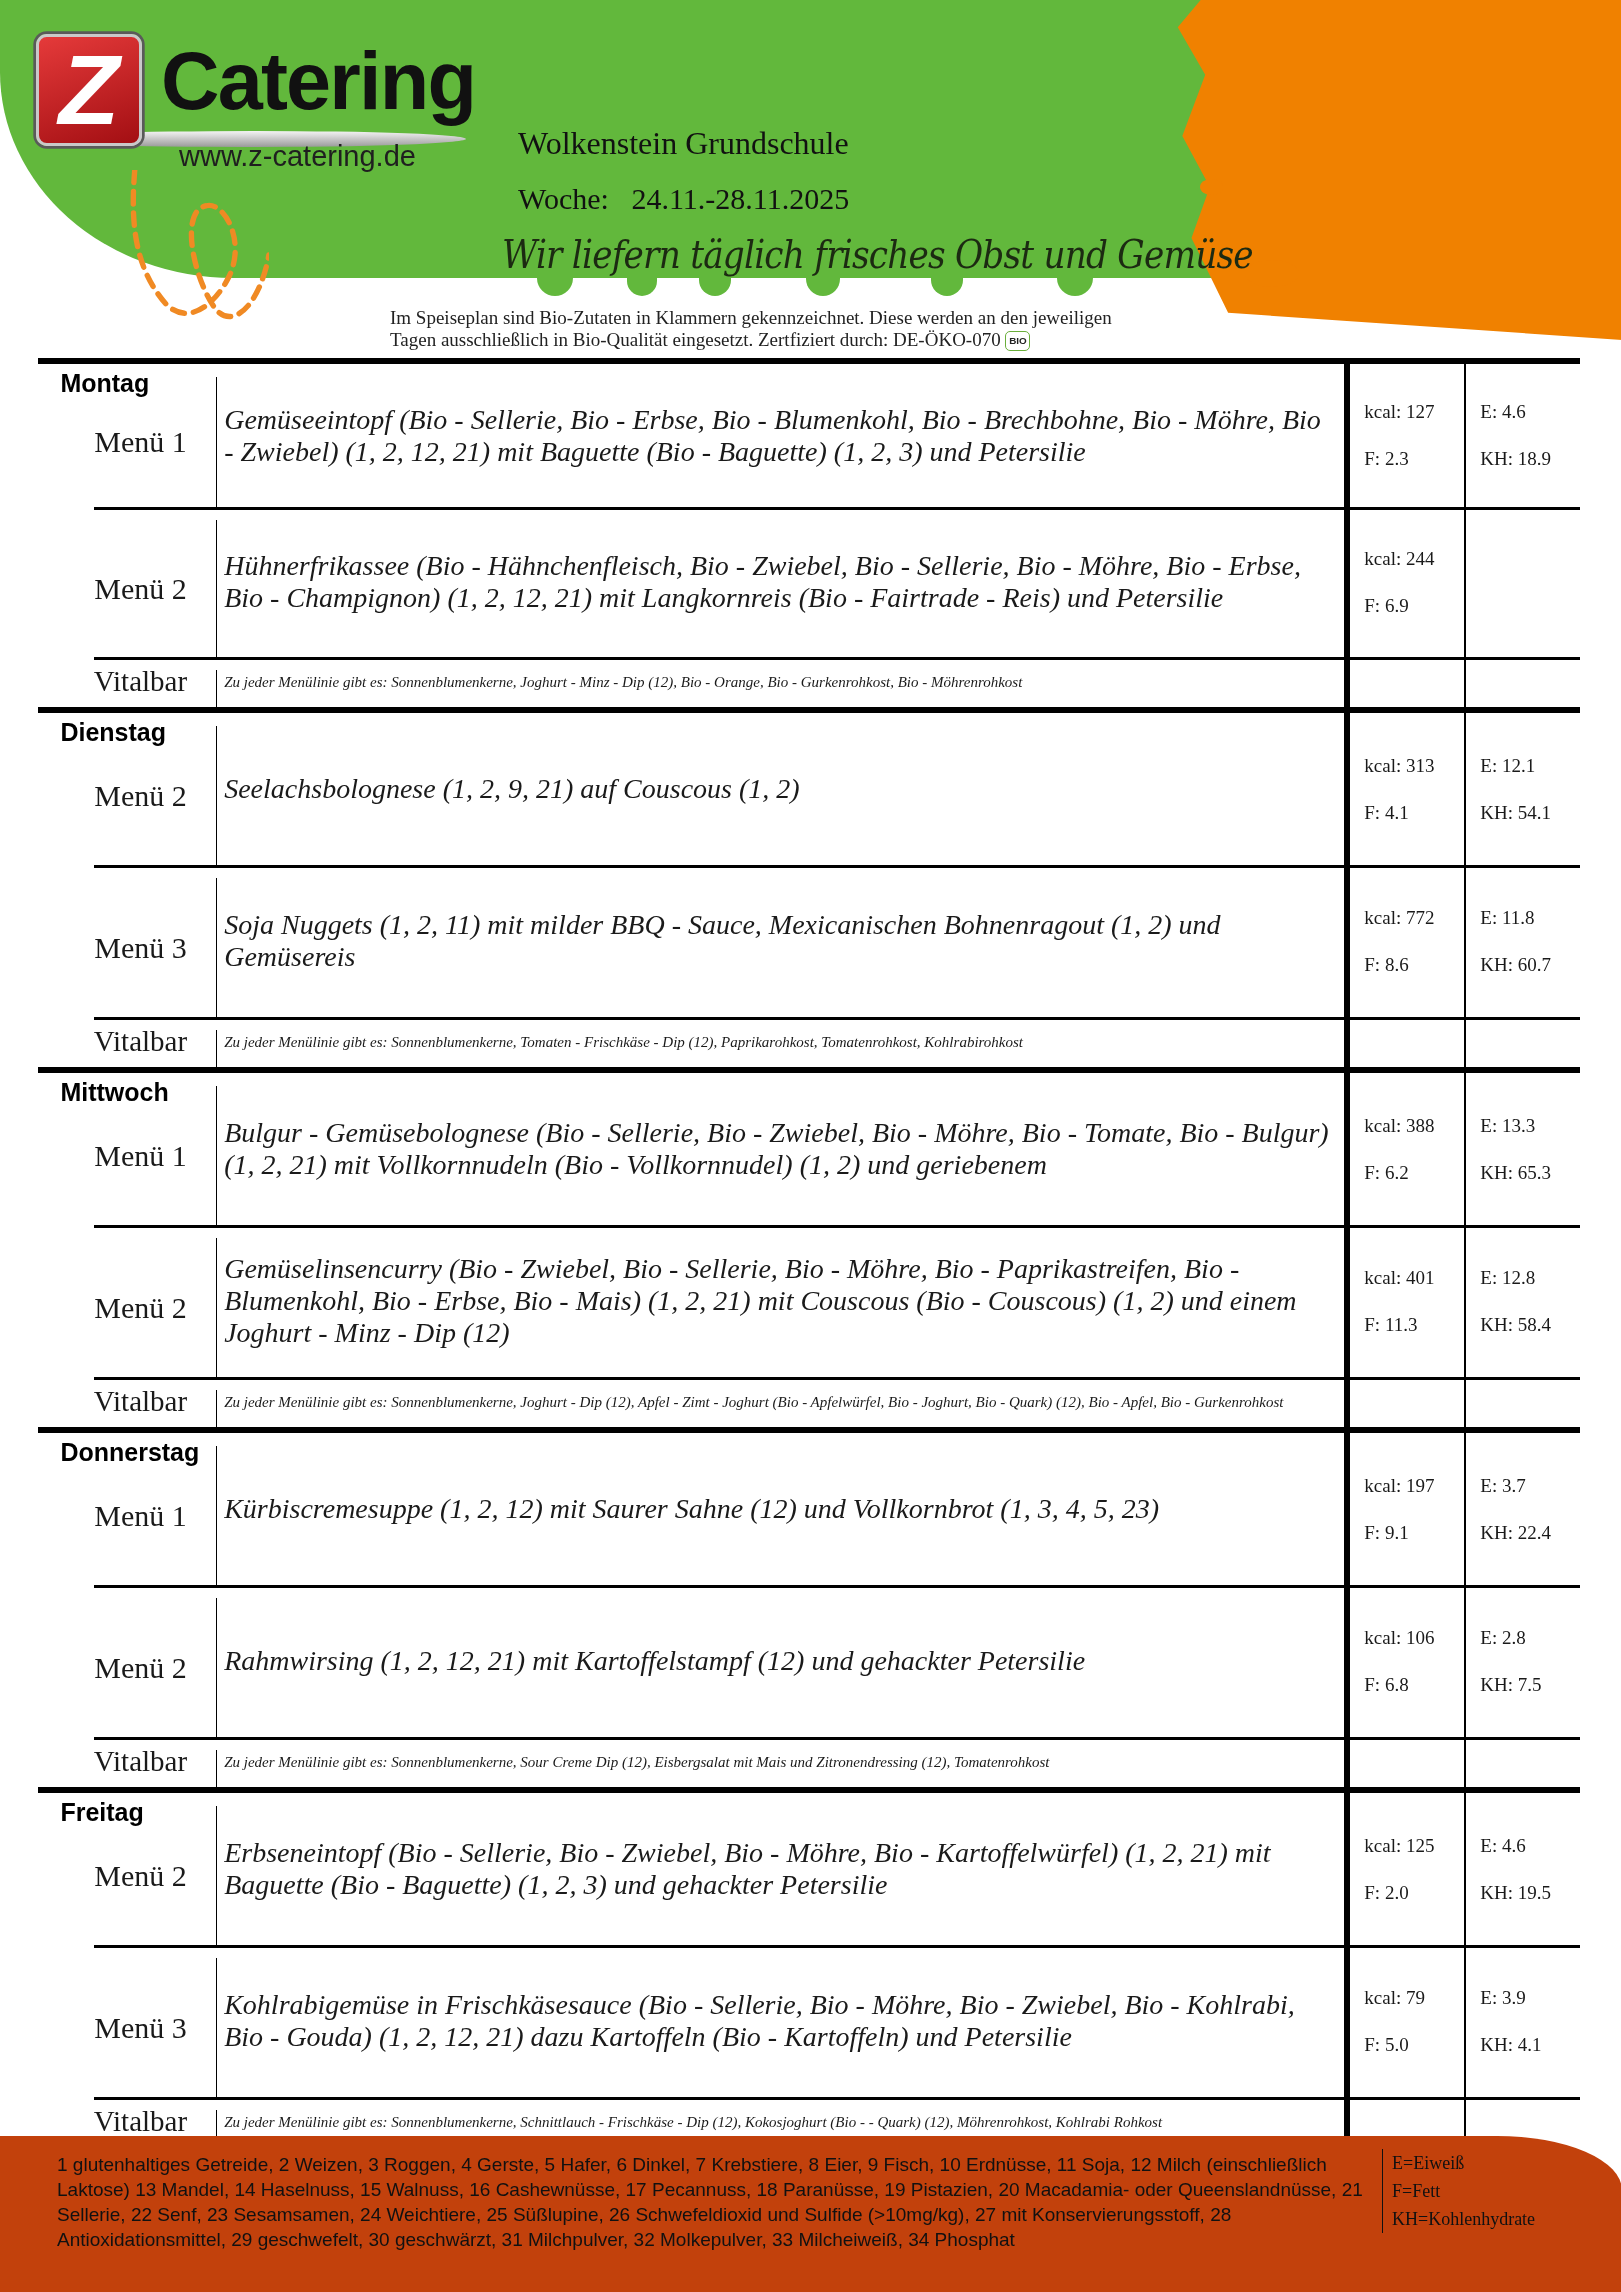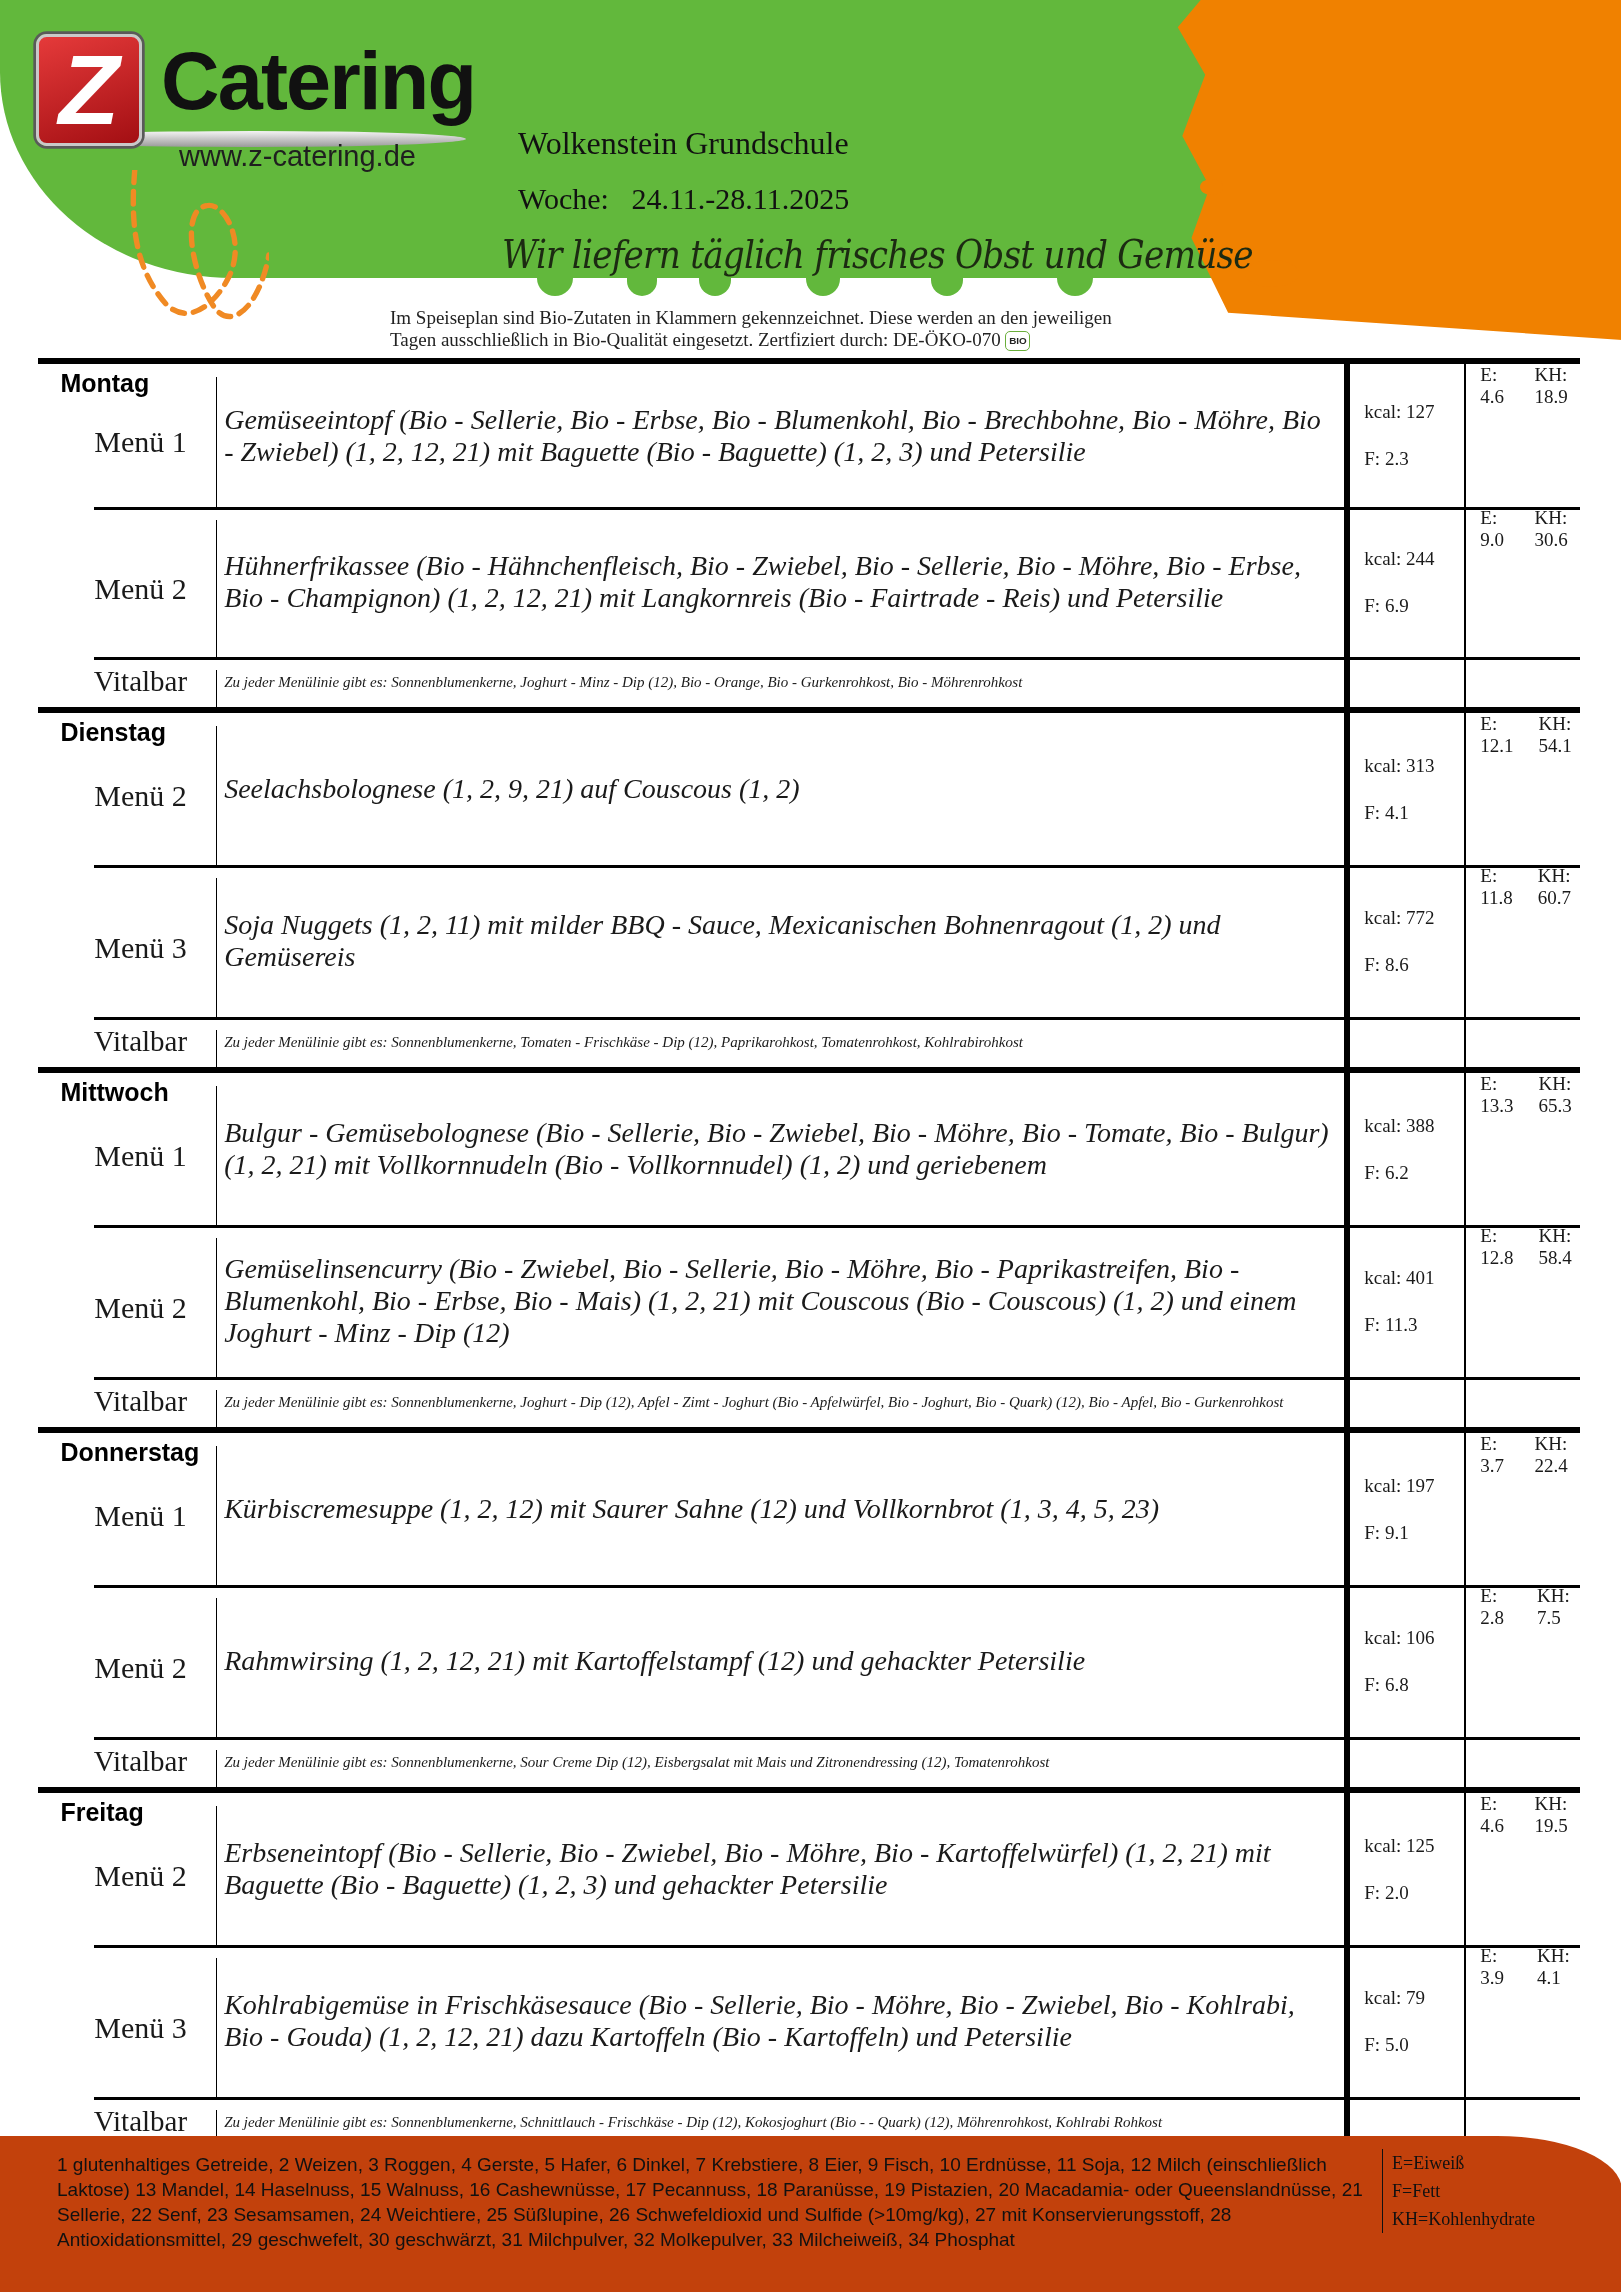--- a/index.html
+++ b/index.html
@@ -40,21 +40,21 @@
   .day-name { position:absolute; left:22.4px; top:3.6px; font:bold 25px/30px "Liberation Sans", sans-serif; color:#000; z-index:2; }
   .row { display:flex; position:relative; }
   .row + .row:before { content:""; position:absolute; left:56px; right:0; top:0; border-top:3.6px solid #000; }
   .c-label { width:179px; flex:none; display:flex; align-items:center; justify-content:center; font-size:30px;
              border-right:1.8px solid #000; box-sizing:border-box; padding-left:27px;margin-top:13px; }
   .c-dish { flex:none; width:1133px; box-sizing:border-box; padding:3.6px 12.5px 3.6px 7.2px; display:flex; align-items:center;
             font-size:28px; line-height:32px; border-right:6.3px solid #000;font-style:italic; }
   .c-n1 { flex:none; width:116px; box-sizing:border-box; padding:0 0 0 14.3px; border-right:2.7px solid #000;
           display:flex; flex-direction:column; justify-content:center; gap:25px; font-size:19px; }
   .c-n2 { flex:none; width:114px; box-sizing:border-box; padding:0 0 0 14.3px;
-          display:flex; flex-direction:row; justify-content:center; gap:25px; font-size:19px; }
+          display:flex; flex-direction:column; justify-content:center; gap:25px; font-size:19px; }
   .r-menu { height:150px; }
   .r-vital { height:50px; }
   .r-vital .c-label { font-size:29px; align-items:flex-end; padding-bottom:9px; }
   .r-vital .c-dish { font-size:15px; line-height:16px; align-items:center; }
 
   
   .foot { position:absolute; left:0; top:2136px; width:1622px; height:157px; background:#c2410c;
           border-top-right-radius:125px 54px; }
   .foot-text { position:absolute; left:57px; top:16px; width:1325px; font:19px/25px "Liberation Sans", sans-serif; color:#111; }
   .foot-legend { position:absolute; left:1382px; top:12.5px; padding-left:9px; border-left:1.8px solid #111;
@@ -115,24 +115,20 @@
           <div>KH: 18.9</div>
         </div>
       </div>
       <div class="row r-menu" style="height: 150px;">
         <div class="c-label">Menü 2</div>
         <div class="c-dish">Hühnerfrikassee (Bio - Hähnchenfleisch, Bio - Zwiebel, Bio - Sellerie, Bio - Möhre, Bio - Erbse, Bio - Champignon) (1, 2, 12, 21) mit Langkornreis (Bio - Fairtrade - Reis) und Petersilie</div>
         <div class="c-n1">
           <div>kcal: 244</div>
           <div>F:   6.9</div>
         </div>
-        <div class="c-n2">
-          <div>E: 9.0</div>
-          <div>KH: 30.6</div>
-        </div>
       </div>
       <div class="row r-vital" style="height: 50px;">
         <div class="c-label">Vitalbar</div>
         <div class="c-dish">Zu jeder Menülinie gibt es:  Sonnenblumenkerne, Joghurt - Minz - Dip (12), Bio - Orange, Bio - Gurkenrohkost, Bio - Möhrenrohkost</div>
         <div class="c-n1"></div>
         <div class="c-n2"></div>
       </div>
     </div>
     <div class="day">
       <div class="day-name">Dienstag</div>

